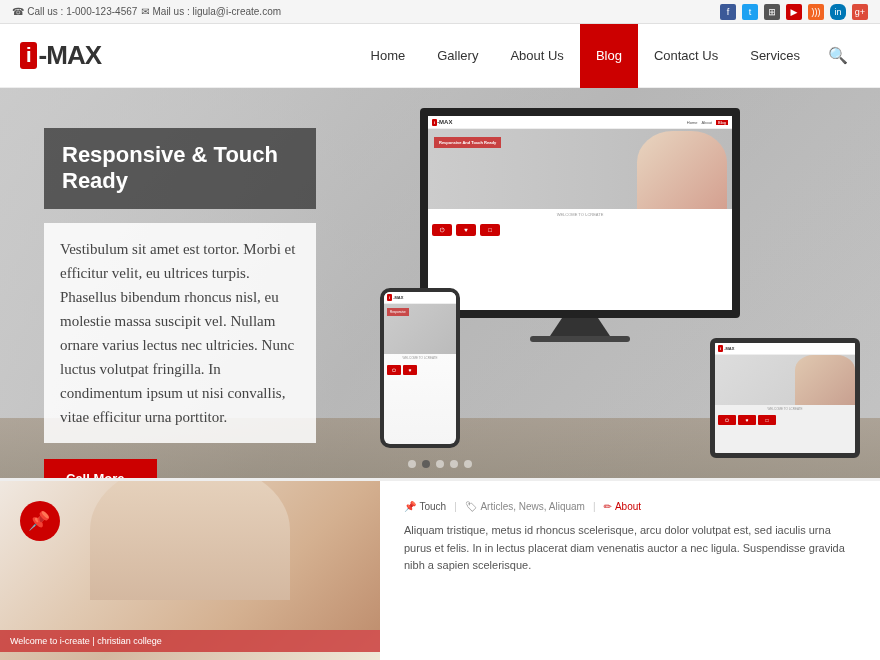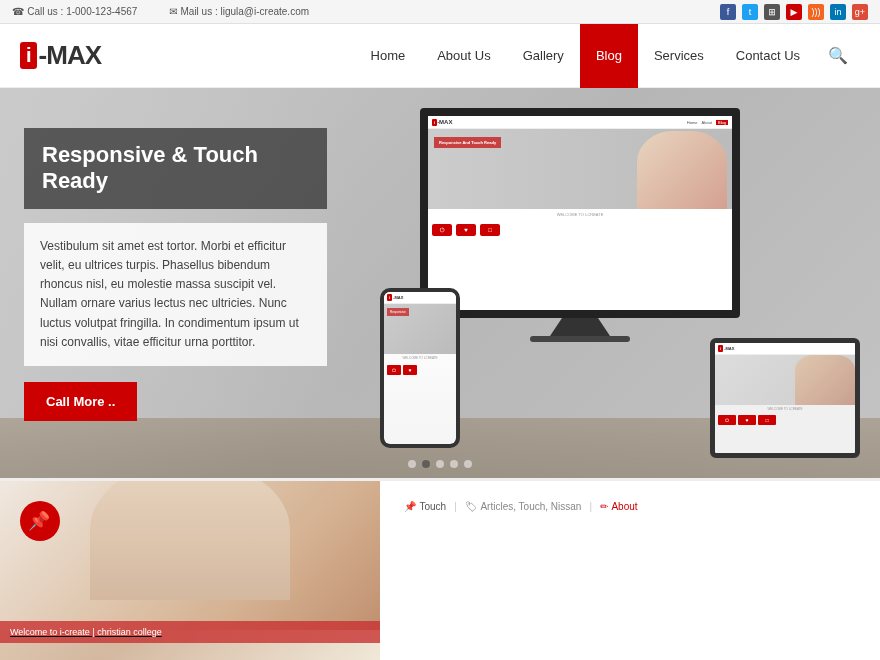--- a/index.html
+++ b/index.html
@@ -10,37 +10,37 @@
       background: #f5f5f5;
       border-bottom: 1px solid #e0e0e0;
       height: 24px;
       display: flex;
       align-items: center;
       justify-content: space-between;
       padding: 0 12px;
       font-size: 10px;
       color: #555;
     }
-    .top-bar-left { display: flex; gap: 32px; align-items: center; }
+    .top-bar-left { display: flex; gap: 4px; align-items: center; }
     .top-bar-right { display: flex; gap: 6px; align-items: center; }
     .social-icon {
       width: 16px; height: 16px;
       background: #888;
       display: inline-block;
       border-radius: 2px;
       font-size: 9px;
       color: #fff;
       text-align: center;
       line-height: 16px;
     }
     .social-icon.fb { background: #3b5998; }
     .social-icon.tw { background: #1da1f2; }
     .social-icon.yt { background: #cc0000; }
     .social-icon.rss { background: #f26522; }
-    .social-icon.li { background: #0077b5; }
+    .social-icon.li { background: #0077b5; border-radius: 6px; }
     .social-icon.gp { background: #dd4b39; }
 
     
     .header {
       height: 64px;
       background: #fff;
       display: flex;
       align-items: center;
       justify-content: space-between;
       padding: 0 20px;
@@ -91,44 +91,45 @@
       overflow: hidden;
     }
     .hero-overlay {
       position: absolute;
       top: 0; left: 0; right: 0; bottom: 0;
       background: linear-gradient(to right, rgba(200,200,200,0.7) 0%, rgba(180,180,180,0.3) 40%, rgba(160,160,160,0.1) 100%);
     }
     .hero-content {
       position: absolute;
       top: 40px;
-      left: 24px;
-      width: 303px;
+      left: 44px;
+      width: 272px;
       z-index: 10;
     }
     .hero-title-box {
       background: rgba(50,50,50,0.75);
       padding: 14px 18px;
       margin-bottom: 14px;
     }
     .hero-title {
       color: #fff;
       font-size: 22px;
       font-weight: bold;
       line-height: 1.2;
     }
     .hero-text-box {
       background: rgba(255,255,255,0.85);
       padding: 14px 16px;
       margin-bottom: 16px;
     }
     .hero-text {
-      font-size: 12px;
+      font-size: 15px;
       color: #444;
       line-height: 1.6;
+      font-family: Liberation Serif, serif;
     }
     .know-more-btn {
       background: #cc0000;
       color: #fff;
       border: none;
       padding: 12px 22px;
       font-size: 13px;
       font-weight: bold;
       cursor: pointer;
       display: inline-block;
@@ -313,27 +314,26 @@
       width: 380px;
       min-width: 380px;
       background: linear-gradient(135deg, #e8d5c0 0%, #d4b8a0 50%, #f0e8d8 100%);
       position: relative;
       overflow: hidden;
       display: flex;
       align-items: flex-end;
     }
     .blog-image-overlay {
       position: absolute;
-      bottom: 17px; left: 0; right: 0;
+      bottom: 8px; left: 0; right: 0;
       background: rgba(200,50,50,0.8);
       padding: 6px 10px;
       display: flex;
       align-items: flex-end;
       gap: 6px;
-      text-decoration: underline;
     }
     .blog-content {
       flex: 1;
       padding: 20px 24px;
     }
     .blog-title {
       font-size: 17px;
       font-weight: bold;
       color: #333;
       margin-bottom: 8px;
@@ -409,25 +409,25 @@
   </div>
 </div>
 
 <div class="header">
   <div class="logo">
     <span class="logo-i">i</span>
     <span class="logo-text">-MAX</span>
   </div>
   <nav class="nav">
     <a class="nav-item">Home</a>
+    <a class="nav-item">Gallery</a>
     <a class="nav-item">About Us</a>
-    <a class="nav-item">Gallery</a>
     <a class="nav-item active">Blog</a>
+    <a class="nav-item">Contact Us</a>
     <a class="nav-item">Services</a>
-    <a class="nav-item">Contact Us</a>
     <span class="nav-search">🔍</span>
   </nav>
 </div>
 
 <div class="hero">
   <div class="hero-overlay"></div>
   <div class="hero-wood-bg"></div>
 
   <div class="hero-content">
     <div class="hero-title-box">
@@ -529,22 +529,23 @@
   </div>
   <div class="blog-content">
     <div class="blog-meta">
       <span class="blog-meta-sticky">
         <span>📌</span>
         <span>Touch</span>
       </span>
       <span class="meta-divider">|</span>
       <span class="blog-meta-tags">
         <span>🏷</span>
-        <span>Articles, Touch, Nissan</span>
+        <span>Articles, News, Aliquam</span>
       </span>
       <span class="meta-divider">|</span>
       <span class="blog-meta-edit">
         <span>✏</span>
         <span>About</span>
       </span>
     </div>
+    <p class="blog-excerpt">Aliquam tristique, metus id rhoncus scelerisque, arcu dolor volutpat est, sed iaculis urna purus et felis. In in lectus placerat diam venenatis auctor a nec ligula. Suspendisse gravida nibh a sapien scelerisque.</p>
   </div>
 </div>
 
 </body></html>

